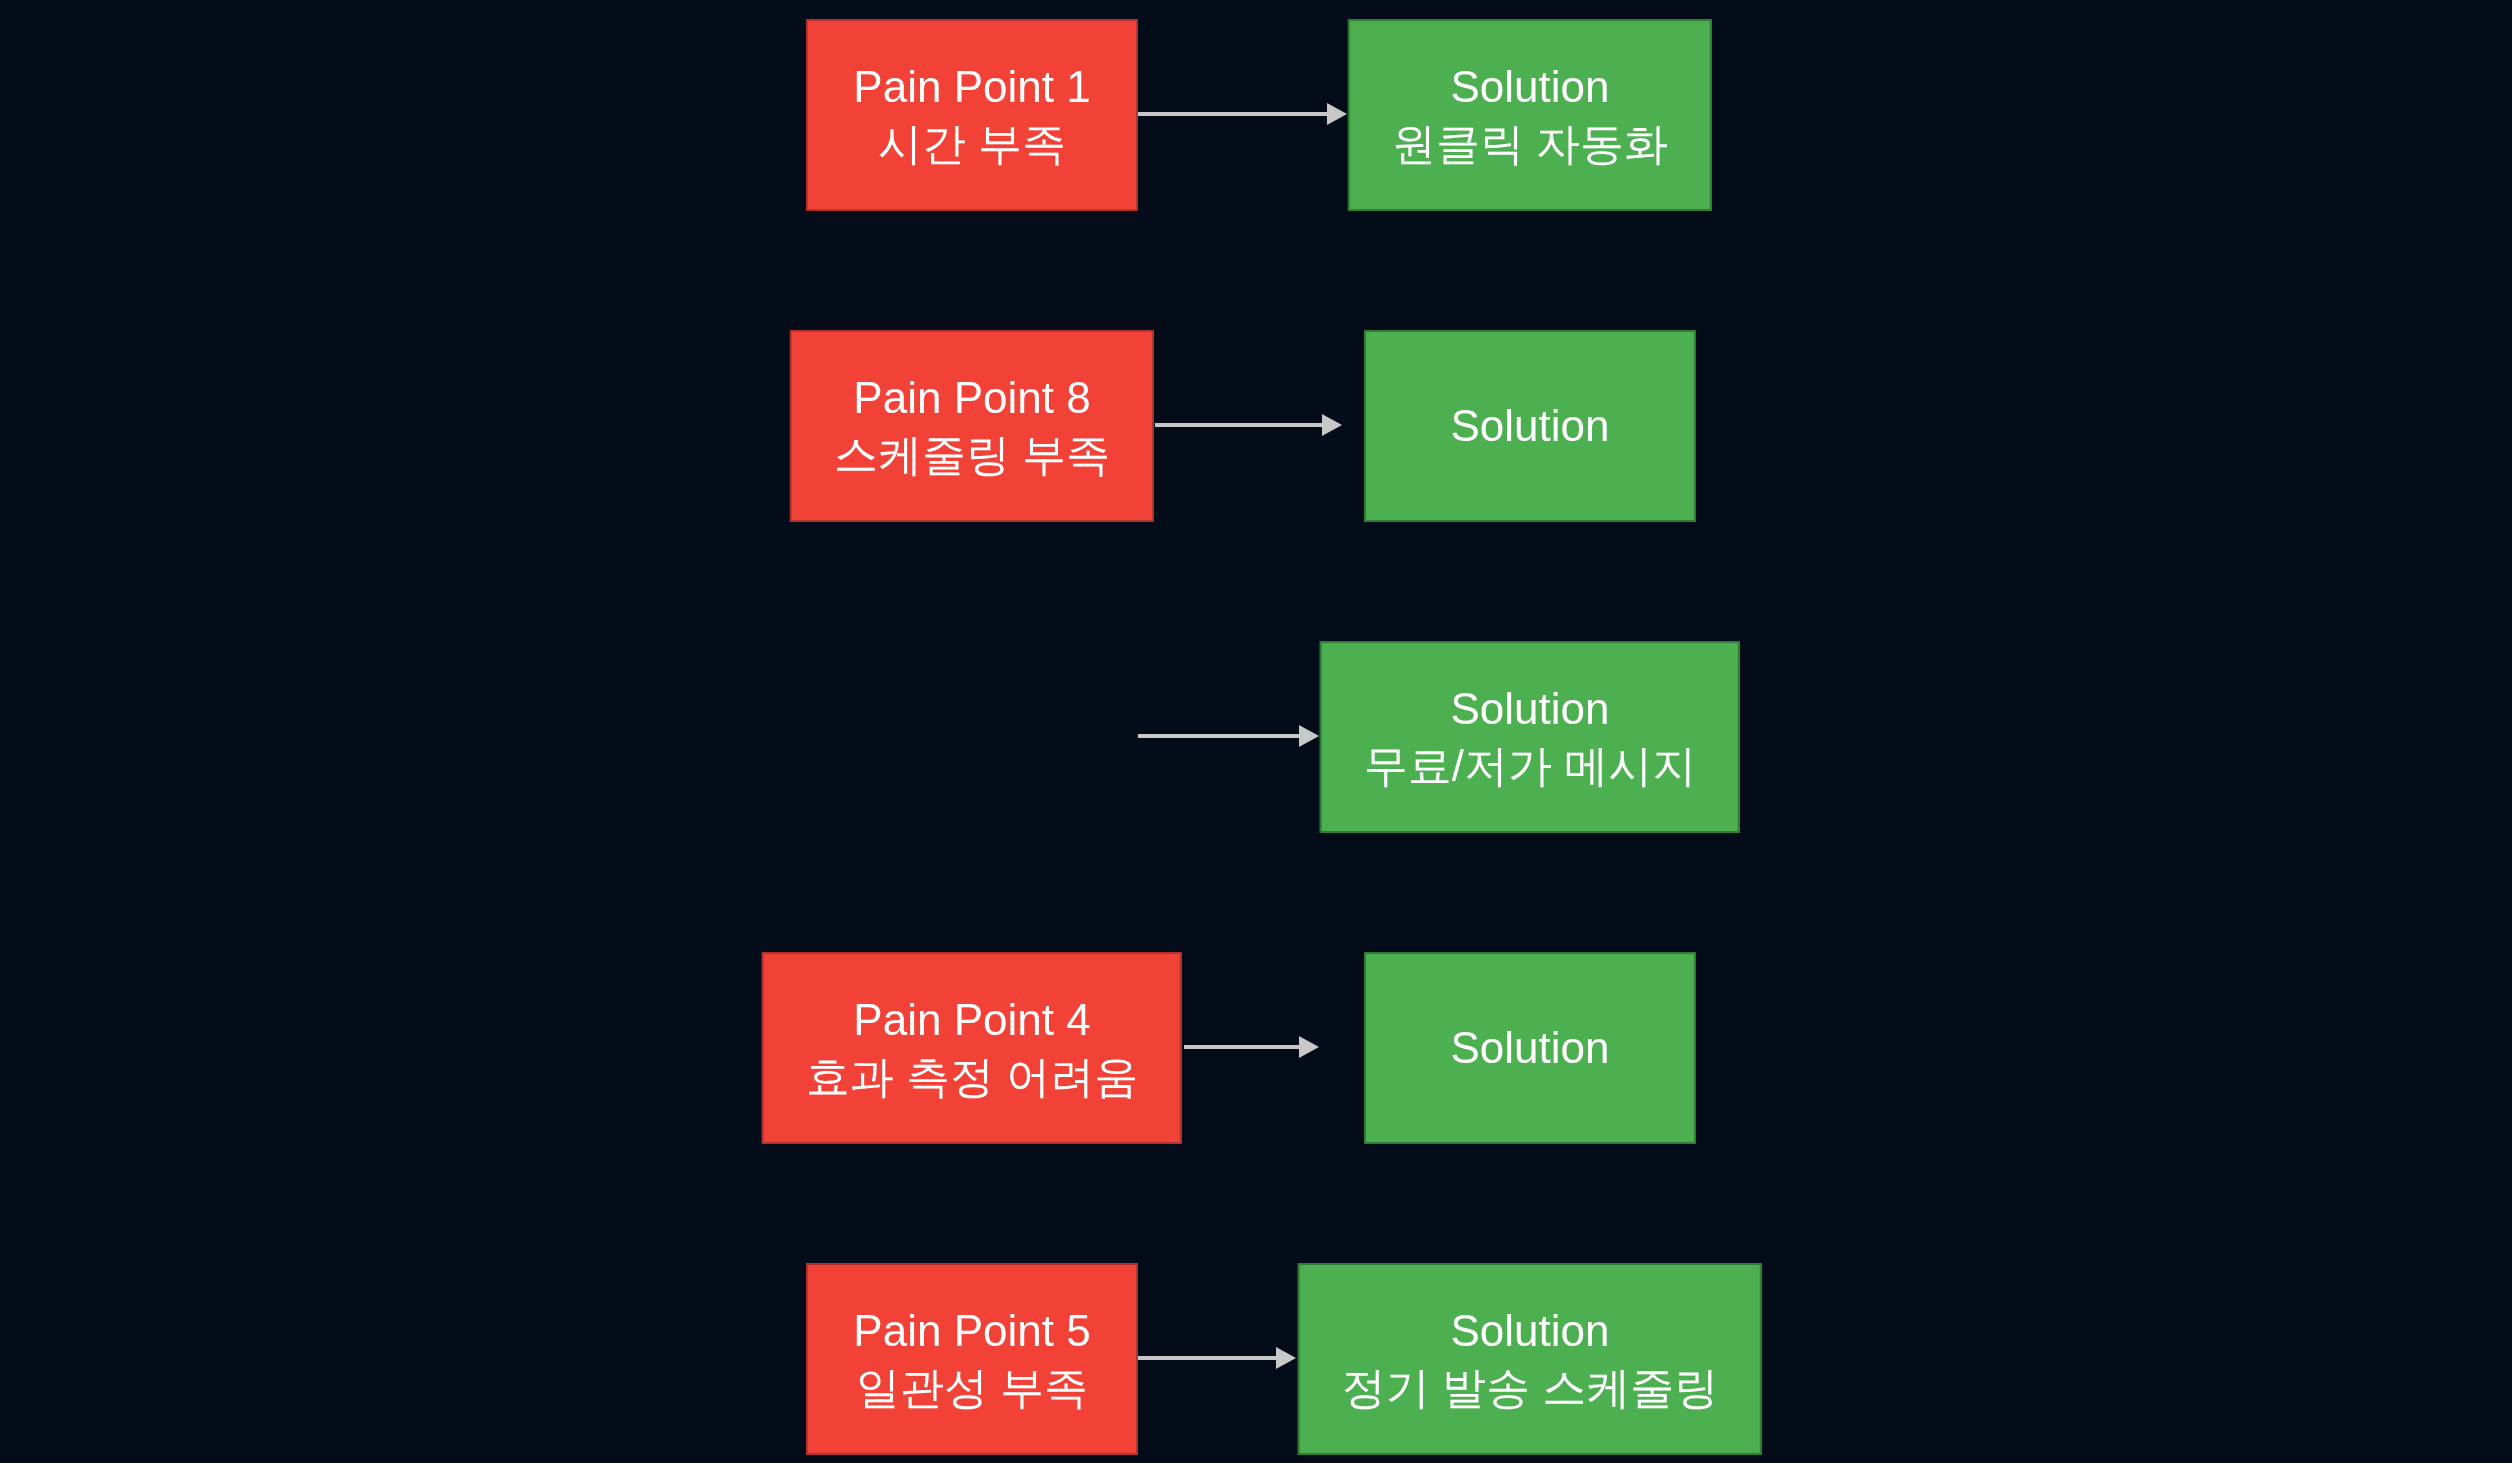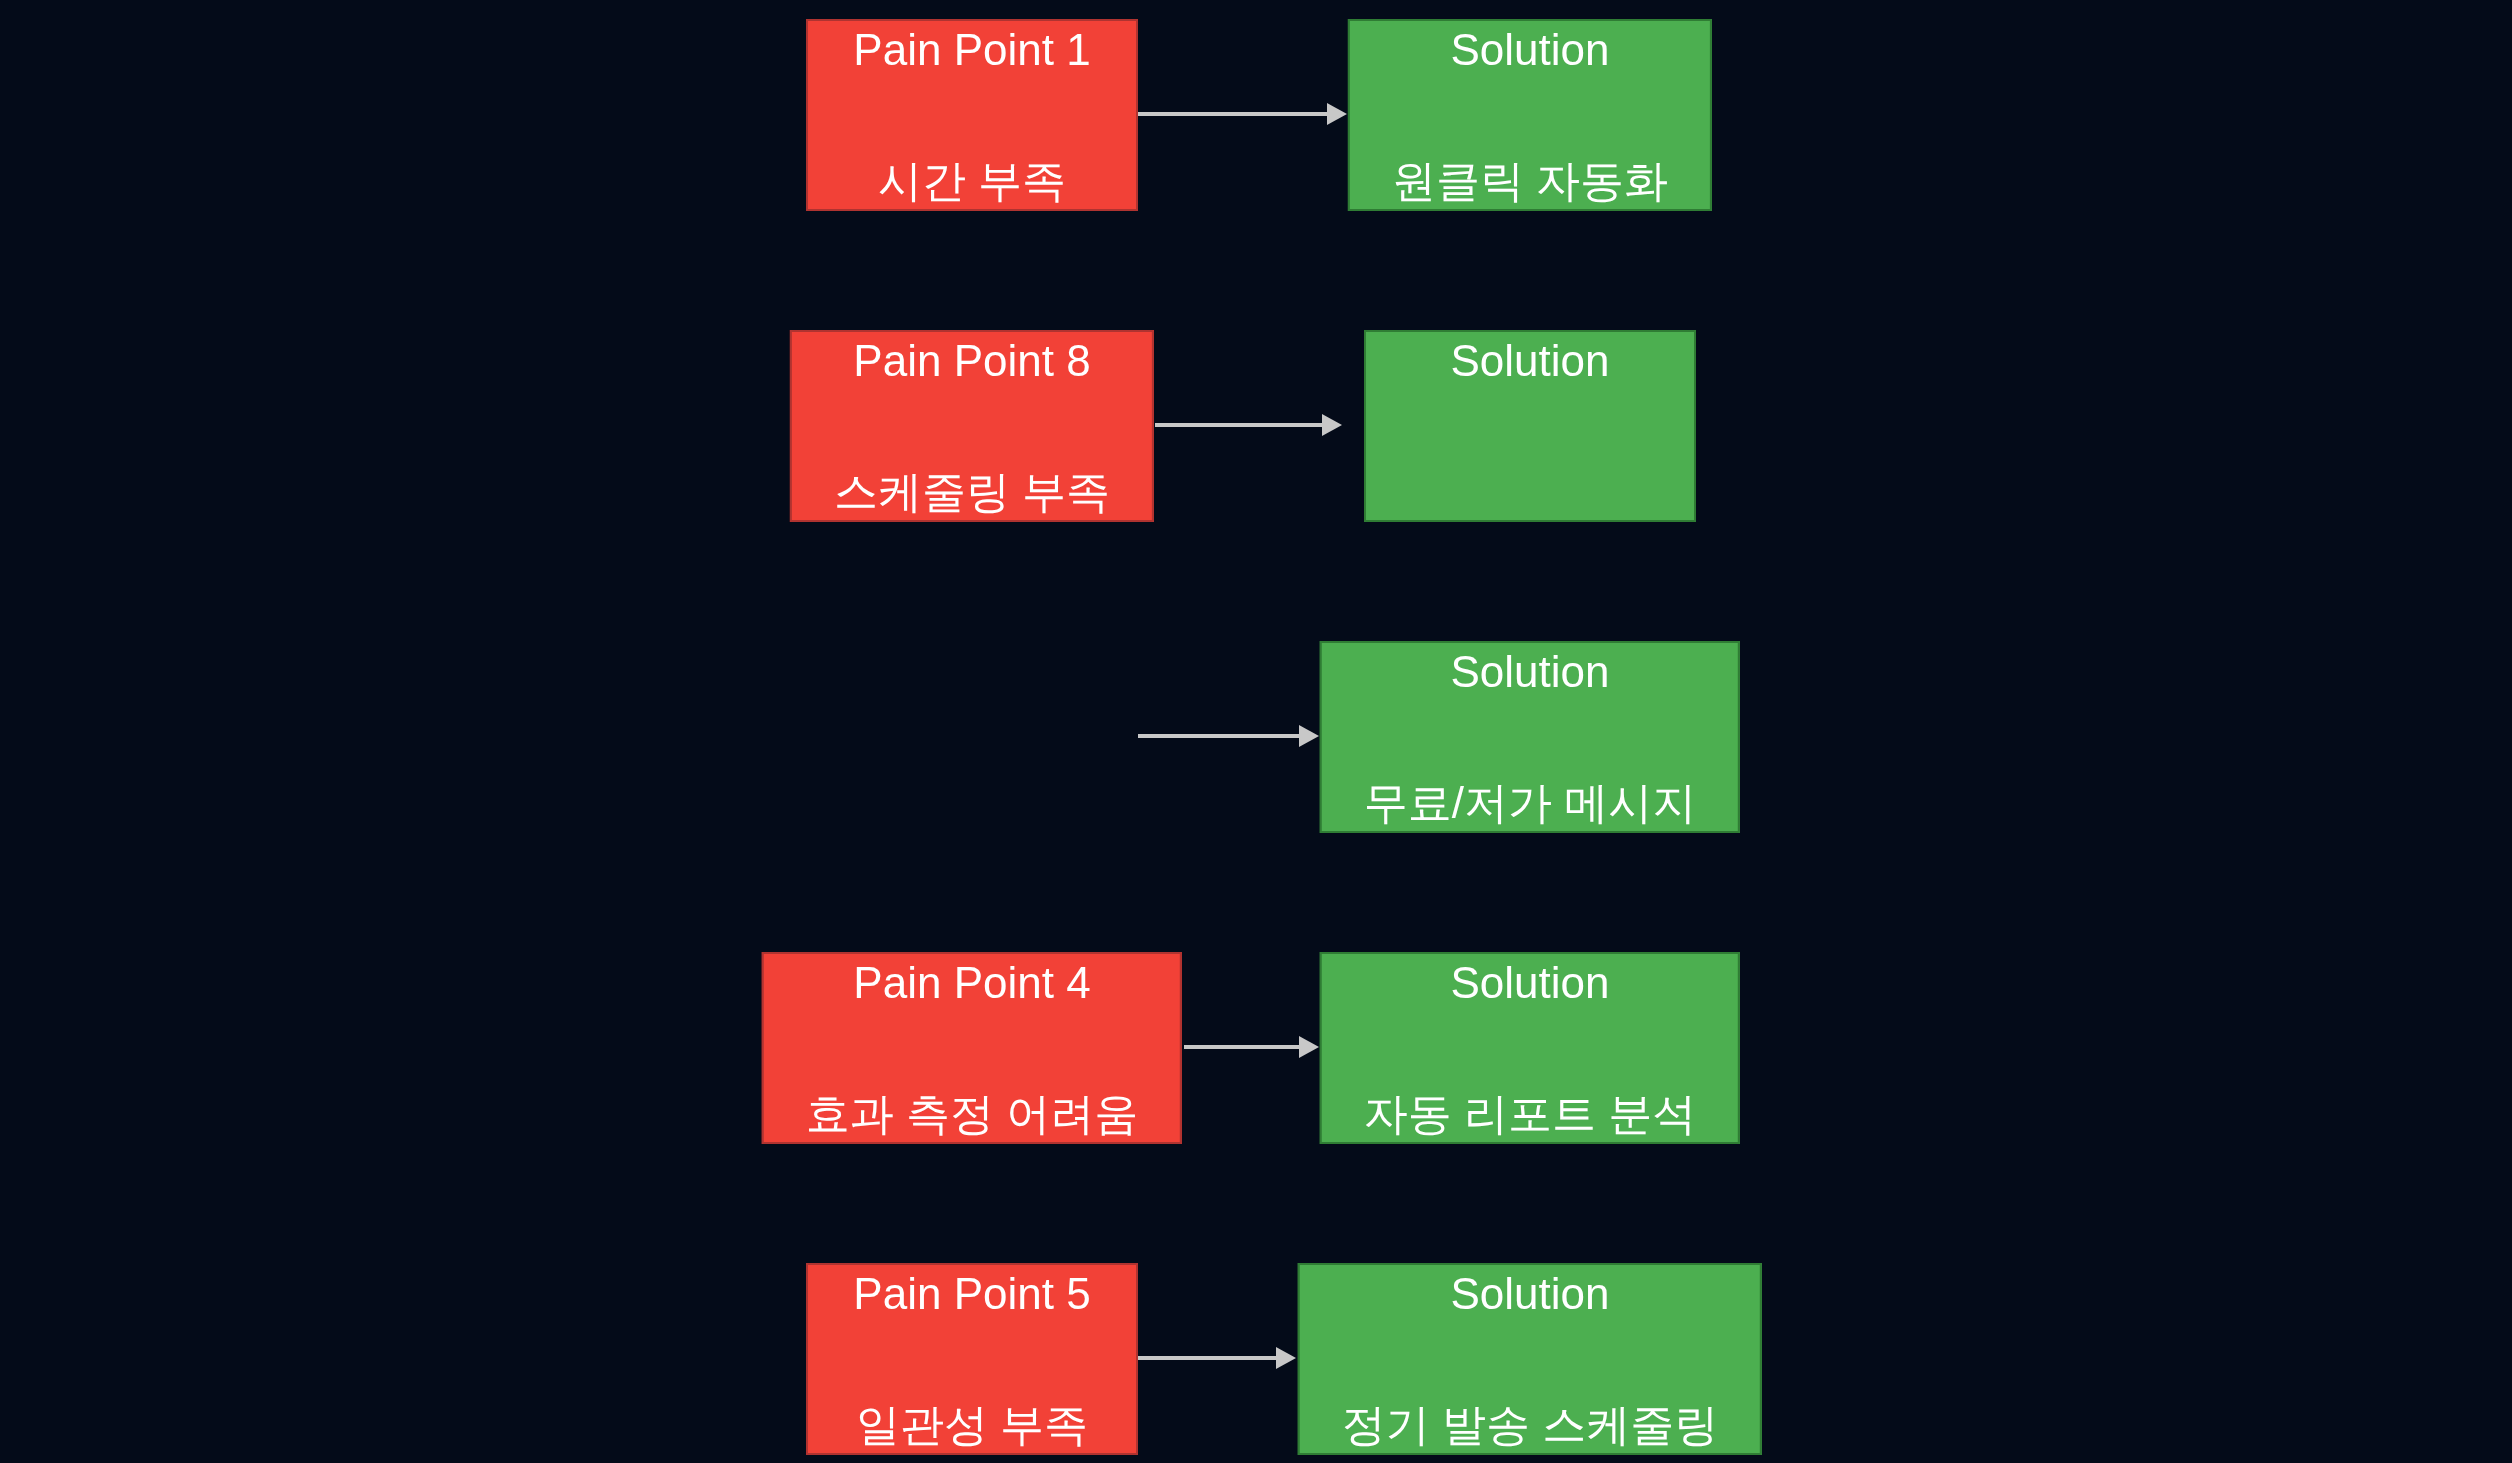--- a/index.html
+++ b/index.html
@@ -28,21 +28,21 @@
     width: 100%;
   }
   .box {
     position: absolute;
     top: 0;
     height: 192px;
     box-sizing: border-box;
     transform: translateX(-50%);
     display: flex;
     flex-direction: column;
-    justify-content: space-between;
+    justify-content: center;
     align-items: center;
     padding: 0 42px;
     min-width: 332px;
     border: 2.8px solid transparent;
     color: var(--text, #ffffff);
     text-align: center;
     white-space: nowrap;
   }
   .box.pain {
     left: 972px;
@@ -134,21 +134,20 @@
       <div class="box pain">
         <div class="title">Pain Point 4</div>
         <div class="subtitle">효과 측정 어려움</div>
       </div>
       <div class="arrow" style="left: 1184px; width: 135px;">
         <div class="arrow-line"></div>
         <div class="arrow-head"></div>
       </div>
       <div class="box solution">
         <div class="title">Solution</div>
-        <div class="subtitle">자동 리포트 분석</div>
       </div>
     </div>
 
     <div class="row">
       <div class="box pain">
         <div class="title">Pain Point 5</div>
         <div class="subtitle">일관성 부족</div>
       </div>
       <div class="arrow" style="left: 1138px; width: 158px;">
         <div class="arrow-line"></div>

